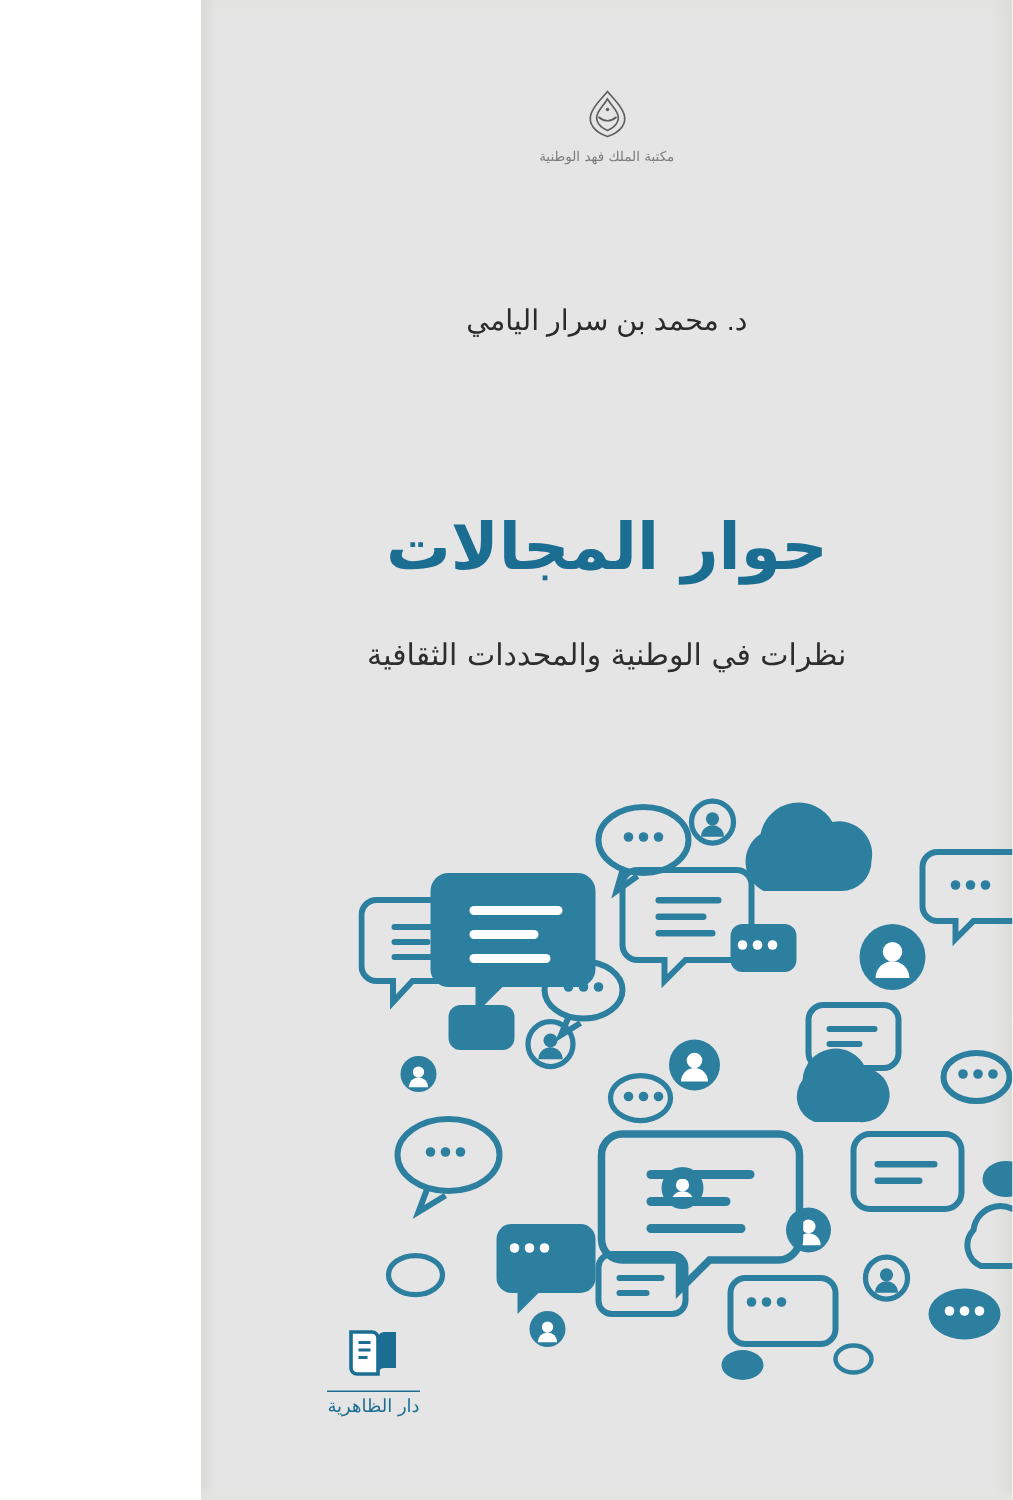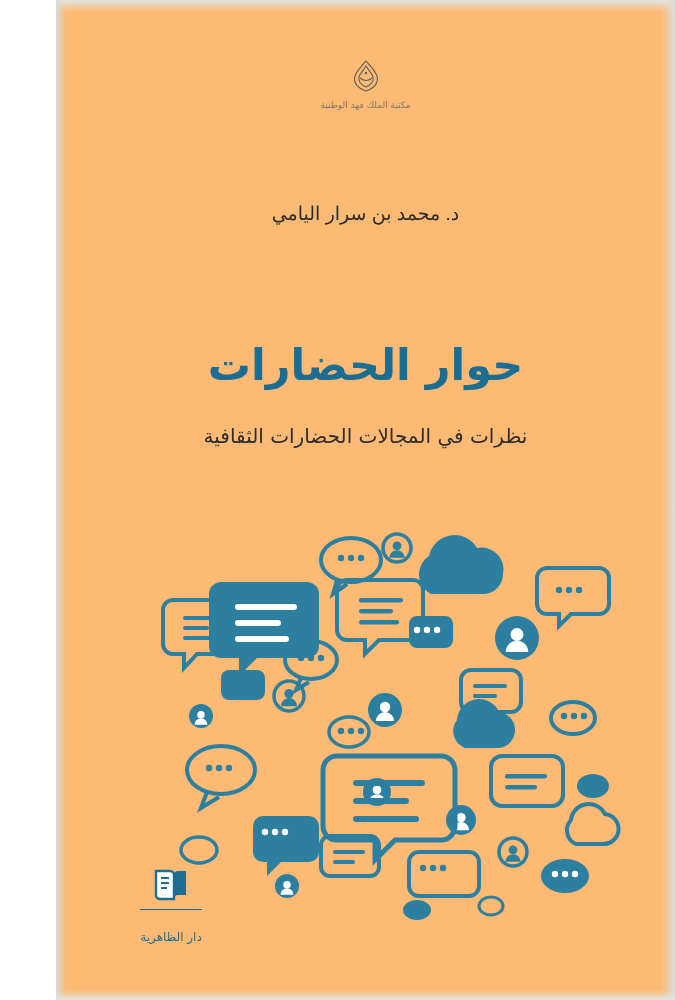--- a/index.html
+++ b/index.html
@@ -5,23 +5,23 @@
   html, body {
     margin: 0;
     padding: 0;
     background: #ffffff;
   }
   body {
     font-family: "DejaVu Sans", sans-serif;
   }
   .page {
     position: relative;
-    width: 619px;
+    width: 541px;
     height: 1000px;
-    background: #fdba74;
+    background: #e5e5e5;
     overflow: hidden;
     box-sizing: border-box;
   }
   
   .edge-left {
     position: absolute;
     left: 0; top: 0;
     width: 10px; height: 100%;
     background: linear-gradient(to right, #d9d9d6, rgba(255,255,255,0));
     pointer-events: none;
@@ -132,21 +132,21 @@
     height: 46px;
     margin: 0 auto 2px auto;
     display: block;
   }
   .pub-logo .name {
     font-size: 12px;
     color: #1b6d91;
     font-family: "DejaVu Sans", sans-serif;
     letter-spacing: 0.3px;
     border-top: 1.5px solid #1b6d91;
-    padding-top: 20px;
+    padding-top: 2px;
     display: inline-block;
   }
 </style>
 </head>
 <body>
 
 <div class="page">
 
   <div class="edge-top"></div>
   <div class="edge-left"></div>
@@ -162,22 +162,22 @@
       </g>
       <g fill="#5d5d5d">
         <circle cx="23" cy="15" r="1.2"></circle>
       </g>
     </svg>
     <div class="seal-caption">مكتبة الملك فهد الوطنية</div>
   </div>
 
   <div class="author">د. محمد بن سرار اليامي</div>
 
-  <div class="title">حوار الحضارات</div>
-  <div class="subtitle">نظرات في  المجالات الحضارات الثقافية</div>
+  <div class="title">حوار المجالات</div>
+  <div class="subtitle">نظرات في  الوطنية والمحددات الثقافية</div>
 
   <div class="artwork">
     <svg viewBox="0 0 470 400" xmlns="http://www.w3.org/2000/svg" aria-hidden="true">
       <defs>
         <g id="lines3">
           <rect x="0" y="0" width="34" height="3.4" rx="1.7"></rect>
           <rect x="0" y="8" width="26" height="3.4" rx="1.7"></rect>
           <rect x="0" y="16" width="30" height="3.4" rx="1.7"></rect>
         </g>
         <g id="dots3">

